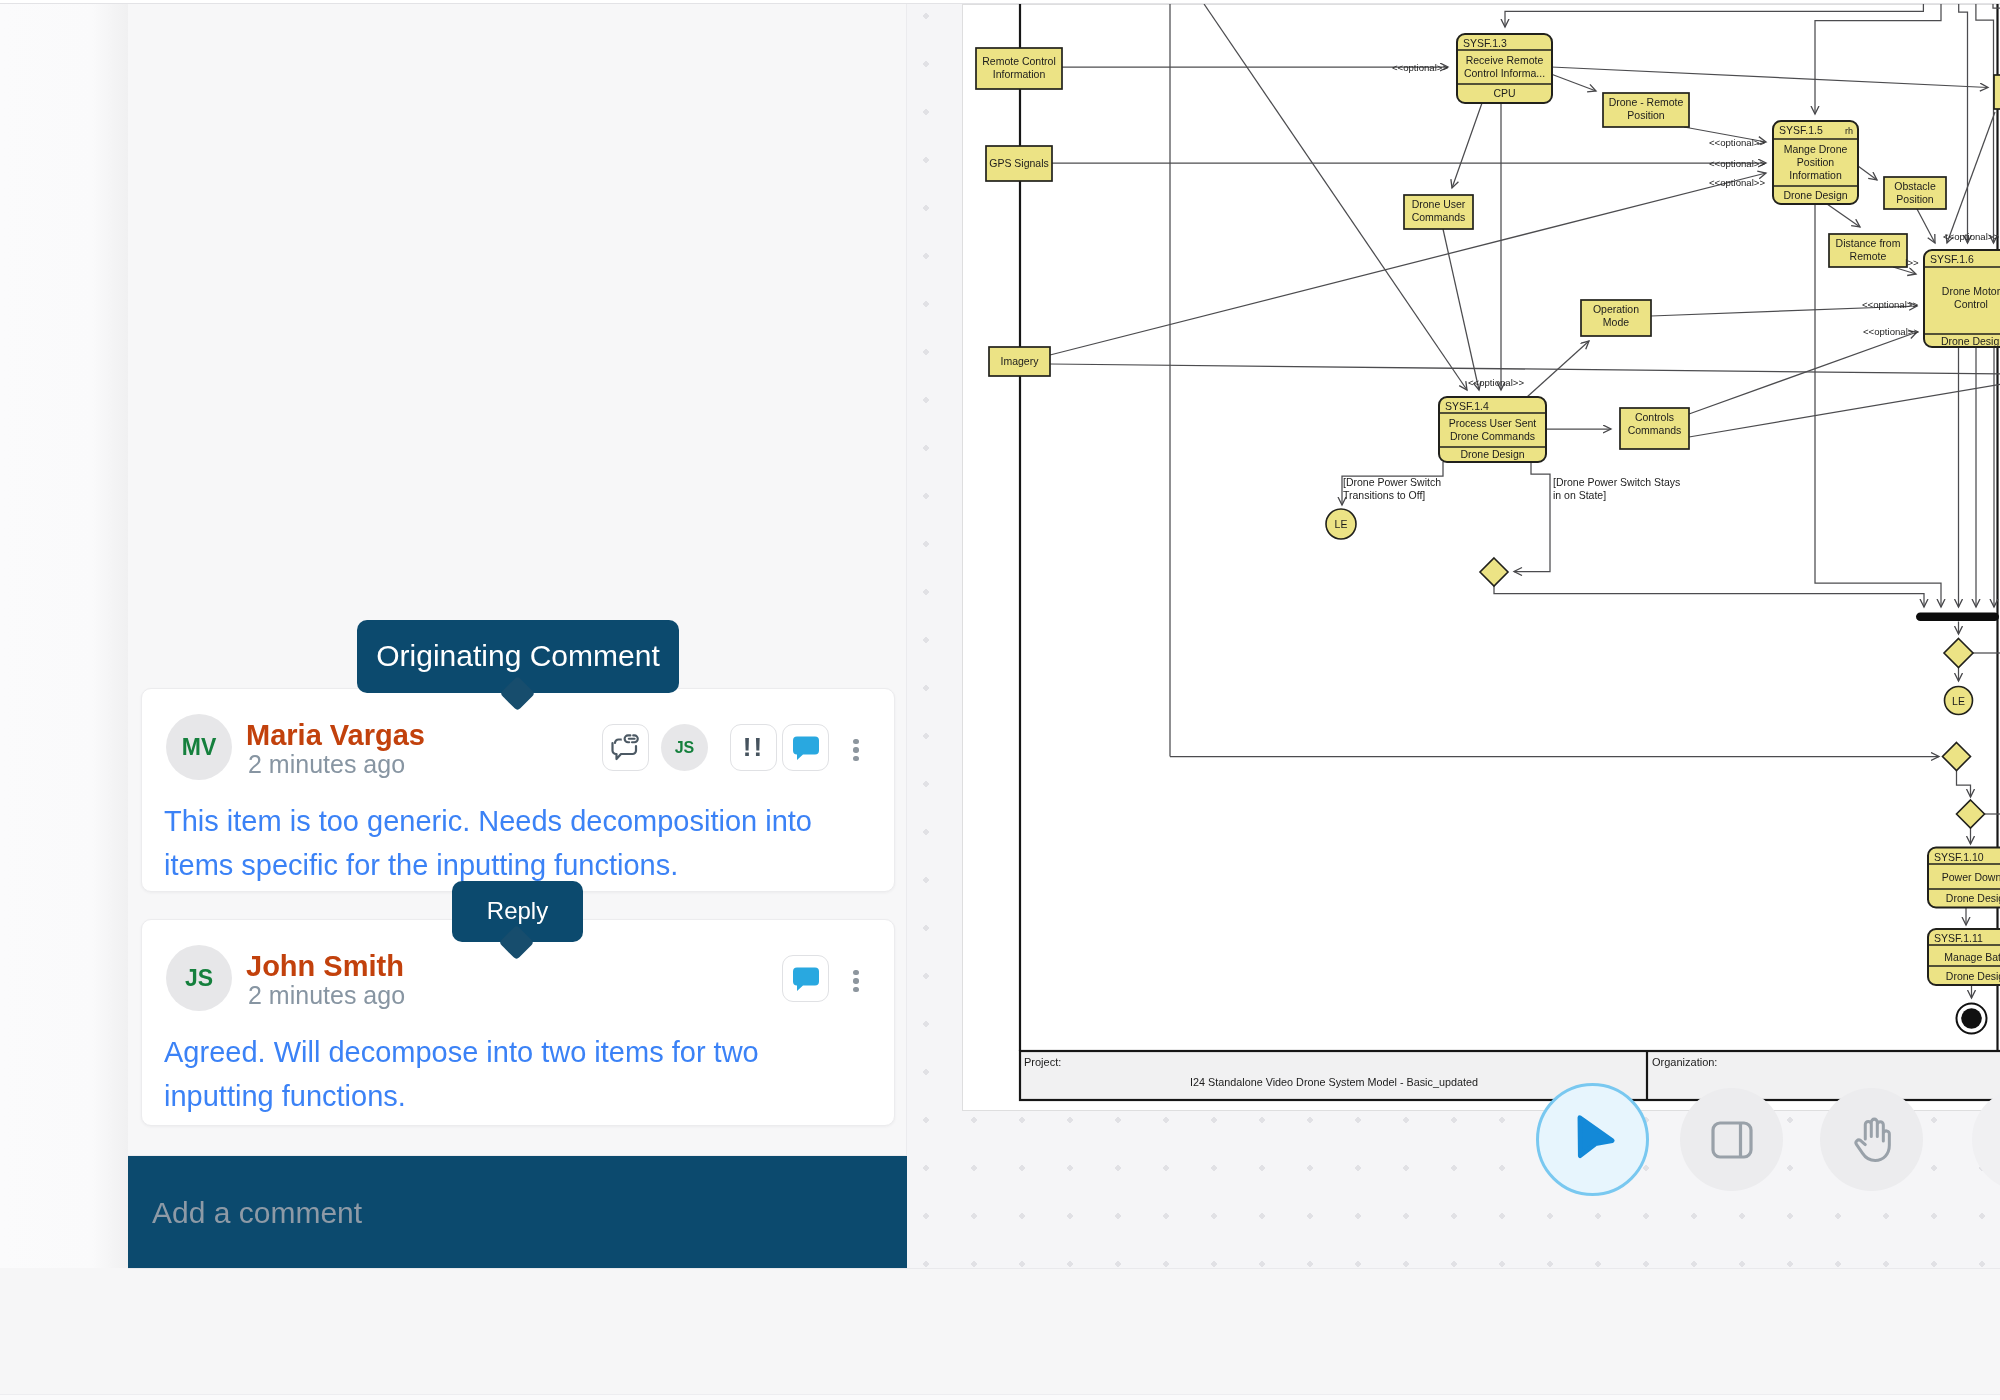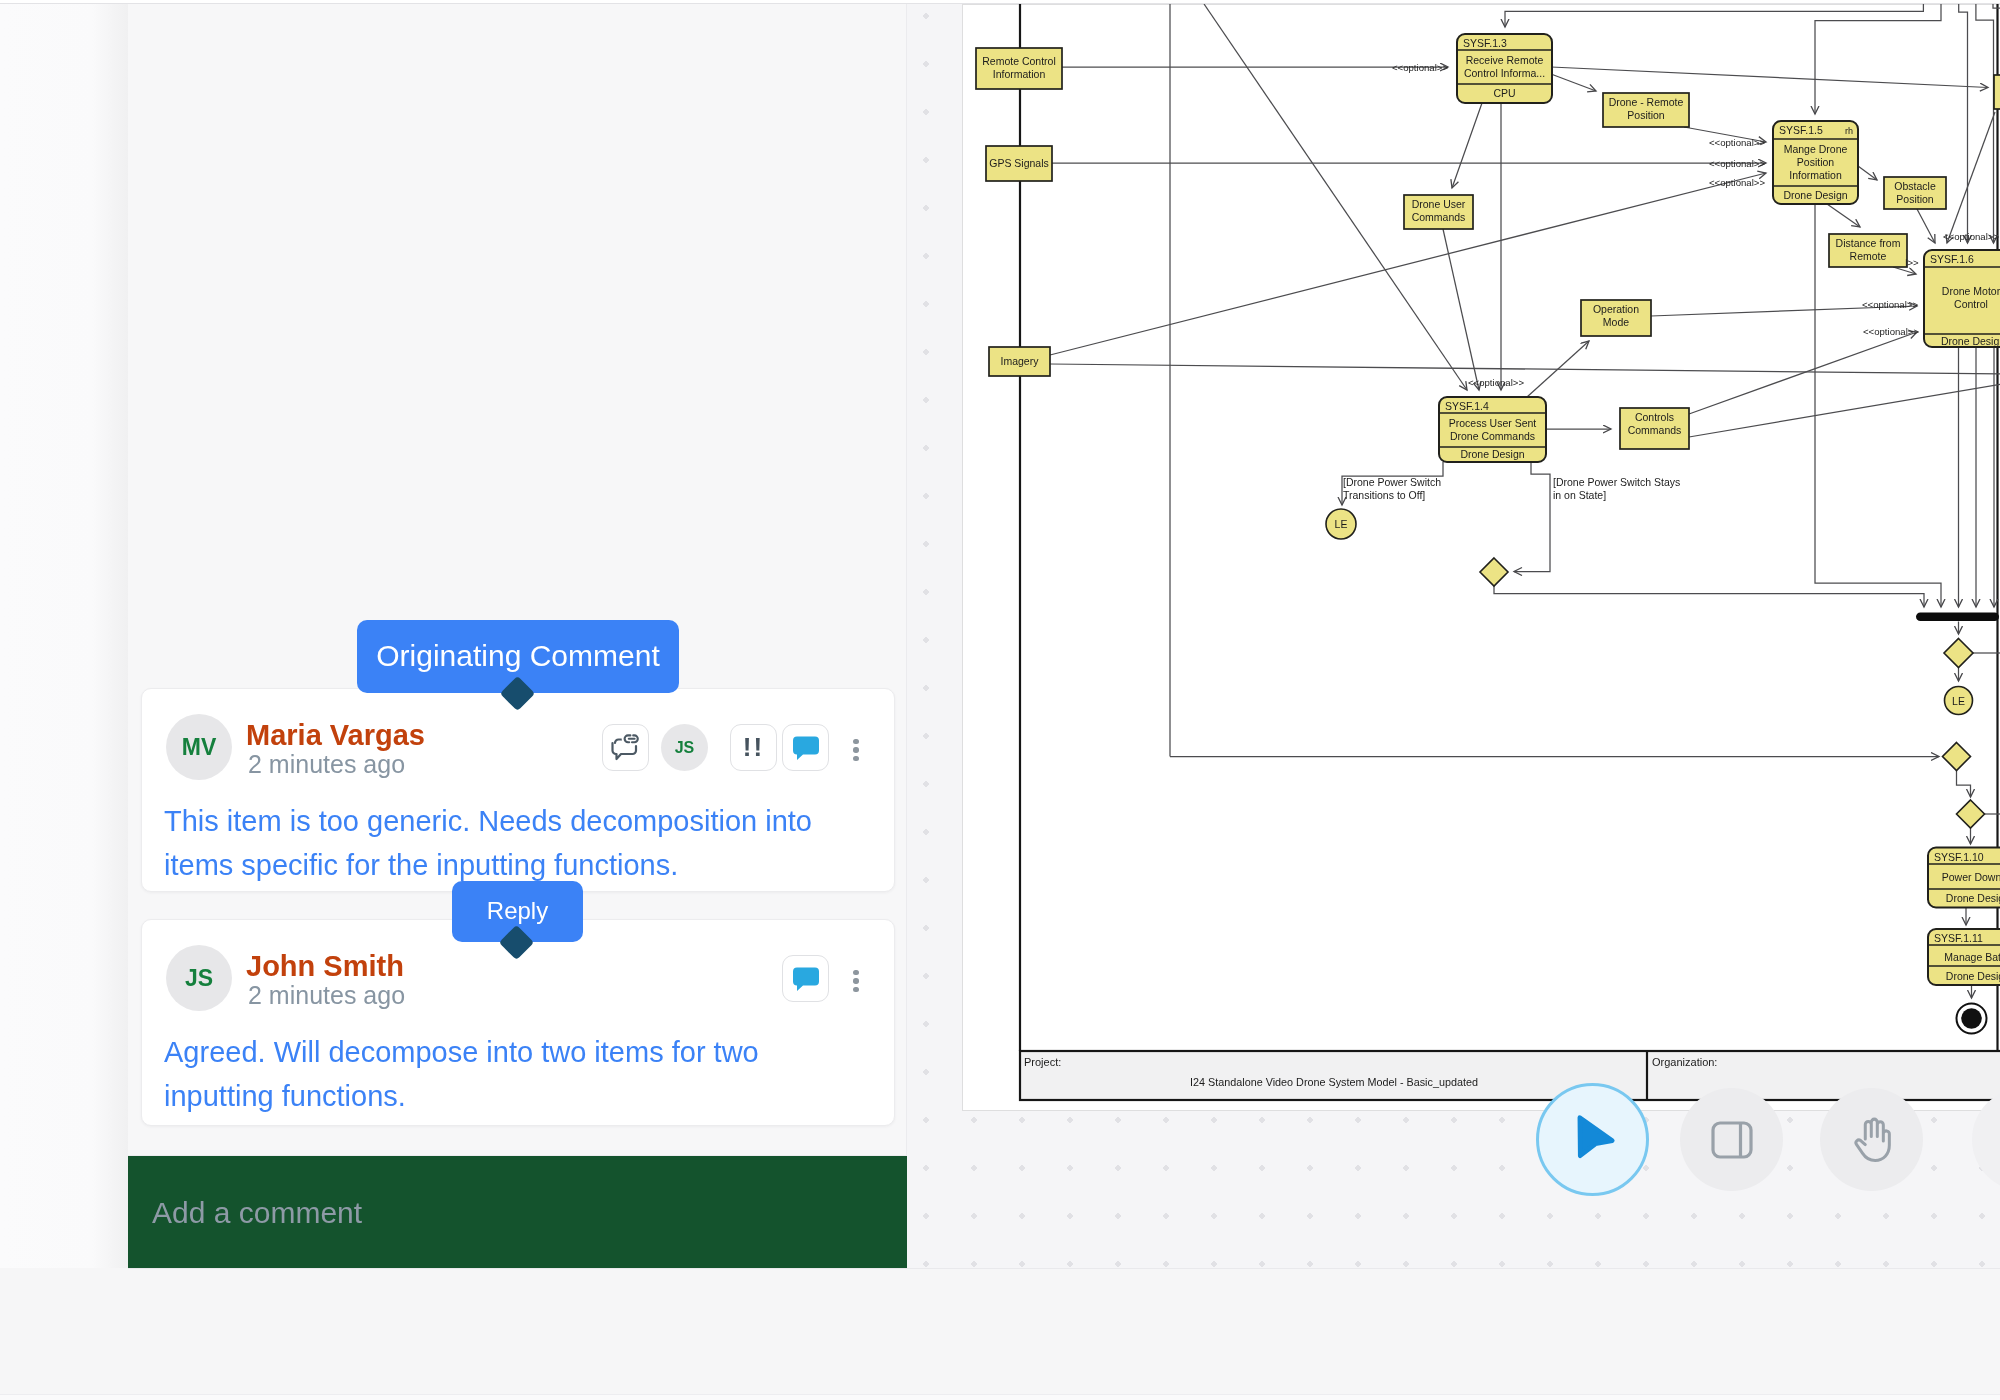--- a/index.html
+++ b/index.html
@@ -34,29 +34,29 @@
   .name { left:104px; top:30px; font-size:29px; font-weight:700; color:#c2410c; }
   .time { left:106px; top:61px; font-size:25px; color:#8795a2;text-align:right; }
   .ctext { left:22px; top:110px; width:700px; font-size:29px; line-height:44px; color:#3b82f6; }
   .icbtn { width:47px; height:47px; border:1.5px solid #e0e1e4; border-radius:11px;
     background:#fff; display:flex; align-items:center; justify-content:center; }
   .kebab { width:6px; display:flex; flex-direction:column; align-items:center; }
   .kebab span { width:5.4px; height:5.4px; border-radius:50%; background:#8d969e;
     margin:1.6px 0; display:block; }
 
   
-  .tip { background:#3b82f6; color:#fff; border-radius:10px; text-align:center;
+  .tip { background:#0c4a6e; color:#fff; border-radius:10px; text-align:center;
     z-index:30; }
   .tip .pt { position:absolute; width:25px; height:25px; background:#174d6d;
     border-radius:4px; transform:rotate(45deg); }
   #tip1 { left:357px; top:620px; width:322px; height:73px; font-size:30px; line-height:71px; }
   #tip2 { left:452px; top:881px; width:131px; height:61px; font-size:24px; line-height:59px; }
 
   
-  #composer { left:128px; top:1155px; width:779px; height:113px; background:#14532d;
+  #composer { left:128px; top:1155px; width:779px; height:113px; background:#0c4a6e;
     border-top:1px solid #ececef; }
   #composer span { position:absolute; left:24px; top:40px; font-size:30px; color:#8e9aa6; }
 
   
   .fab { border-radius:50%; display:flex; align-items:center; justify-content:center; z-index:40; }
   #fab1 { left:1536px; top:1083px; width:113px; height:113px; background:#e7f5fd;
     border:3px solid #79c8f0; }
   #fab2 { left:1680px; top:1088px; width:103px; height:103px; background:#ececee; }
   #fab3 { left:1820px; top:1088px; width:103px; height:103px; background:#ececee; }
   #fab4 { left:1972px; top:1088px; width:103px; height:103px; background:#f0f0f2; }

